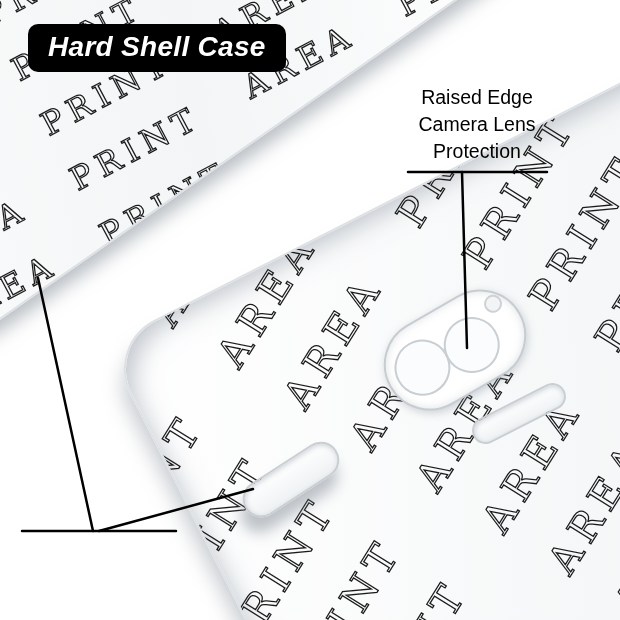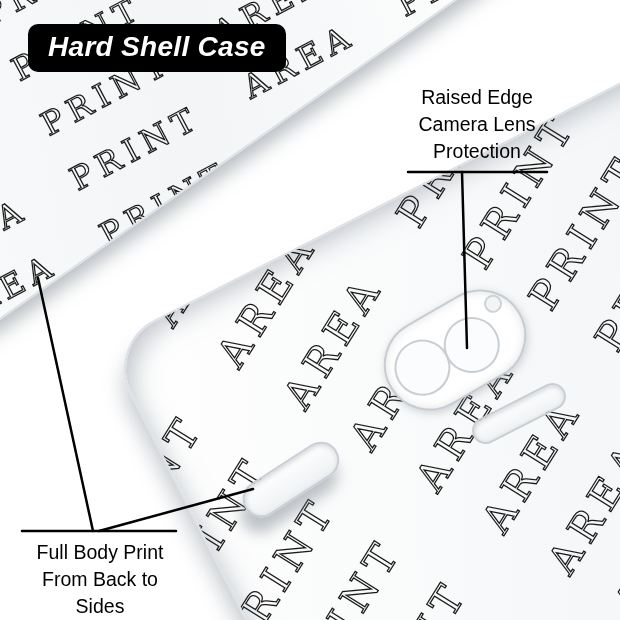--- a/index.html
+++ b/index.html
@@ -89,17 +89,14 @@
     <line x1="99" y1="531" x2="253" y2="489"></line>
   </svg>
 
   <div class="badge">
     <span>Hard Shell Case</span>
   </div>
 
   <div class="callout callout-camera">Raised Edge
 Camera Lens
 Protection</div>
-  <div class="callout callout-fullbody">Full Body Print
-From Back to
-Sides</div>
 
 </div>
 
 </body></html>

